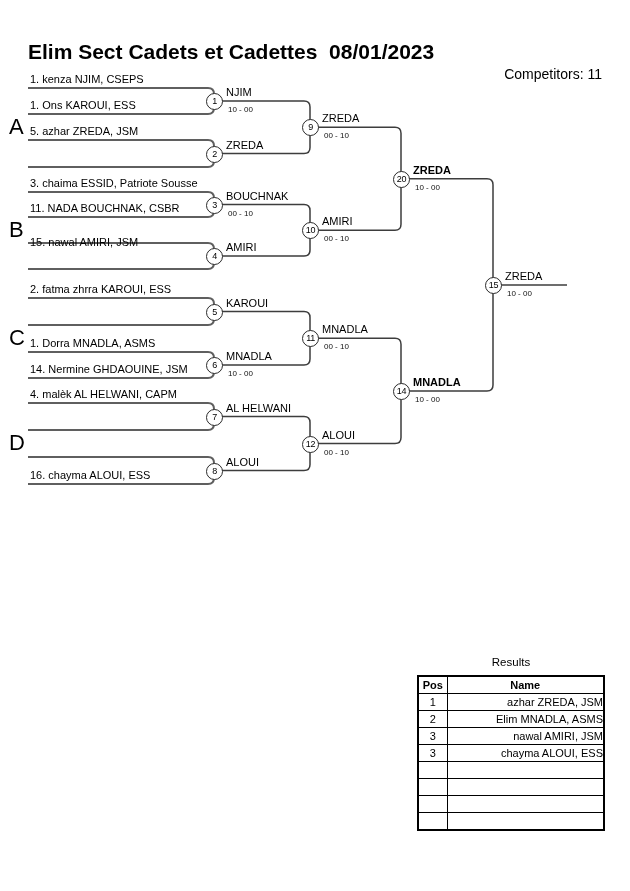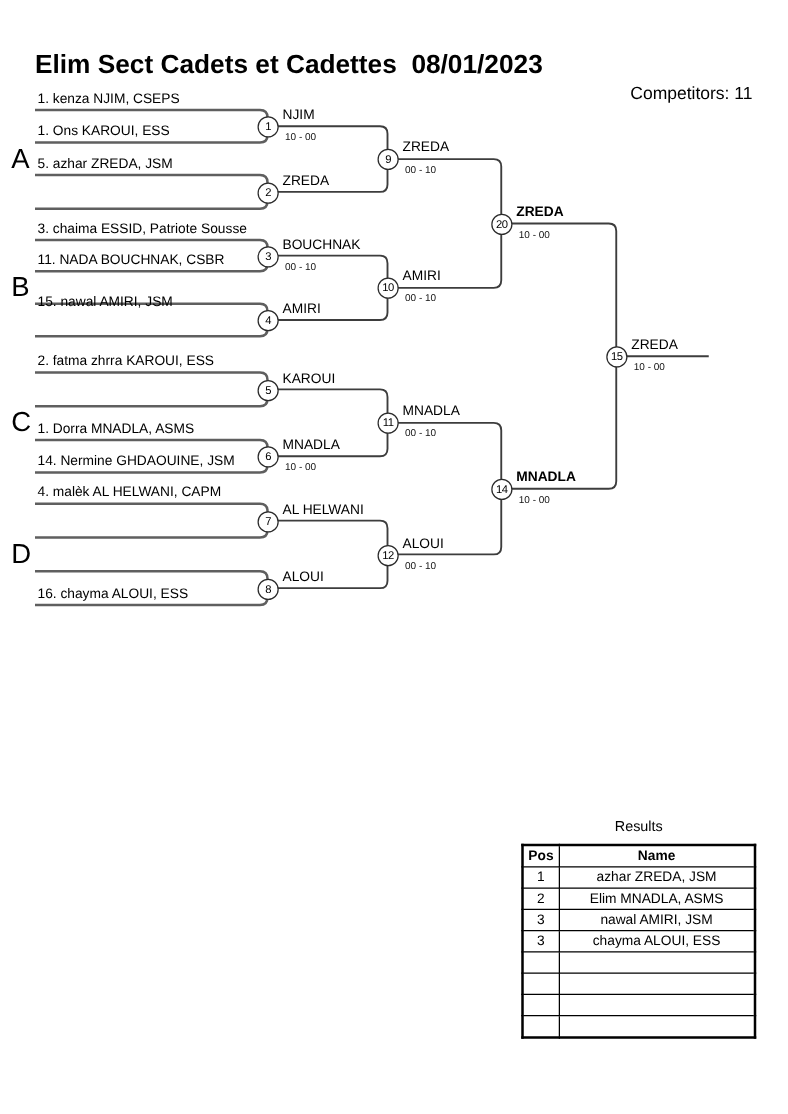--- a/index.html
+++ b/index.html
@@ -17,21 +17,21 @@
            letter-spacing:-0.3px;}
   .wname{position:absolute;left:12px;bottom:3px;font-size:11px;line-height:12px;white-space:nowrap;}
   .wscore{position:absolute;left:14px;top:4px;font-size:8px;line-height:9px;white-space:nowrap;color:#111;}
   .match.bold .wname{font-weight:bold;}
   .results{position:absolute;left:417px;top:656px;width:188px;z-index:2;}
   .results-title{text-align:center;font-weight:normal;font-size:11.5px;margin-bottom:7px;}
   table.res{border-collapse:collapse;width:188px;table-layout:fixed;border:2px solid #000;}
   table.res th,table.res td{border:1px solid #000;font-size:11px;height:16px;padding:0;overflow:hidden;}
   table.res th{font-weight:bold;text-align:center;}
   td.pos{text-align:center;}
-  td.nm{padding-left:6px;text-align:center;}
+  td.nm{padding-left:6px;text-align:right;}
 </style>
 </head>
 <body>
 
 <div class="page">
 
   <div class="title">Elim Sect Cadets et Cadettes  08/01/2023</div>
   <div class="competitors">Competitors: 11</div>
 
   <svg class="lines" width="630" height="520" viewBox="0 0 630 520" fill="none">

